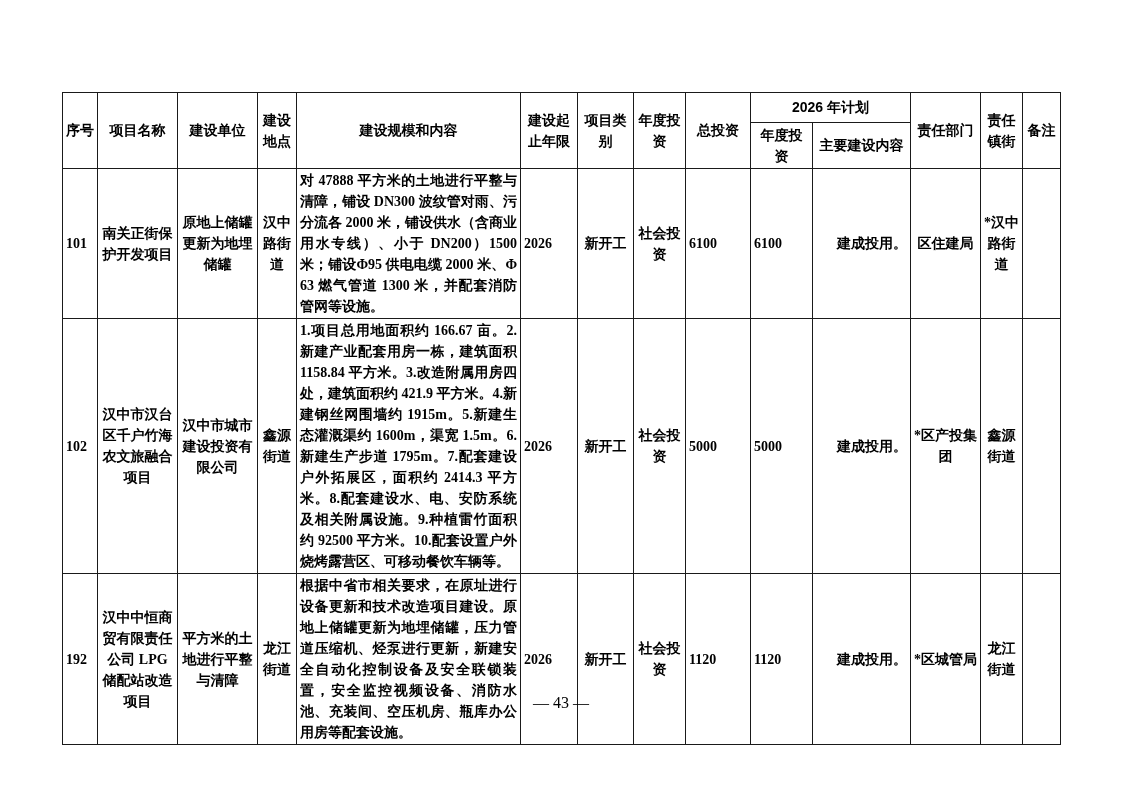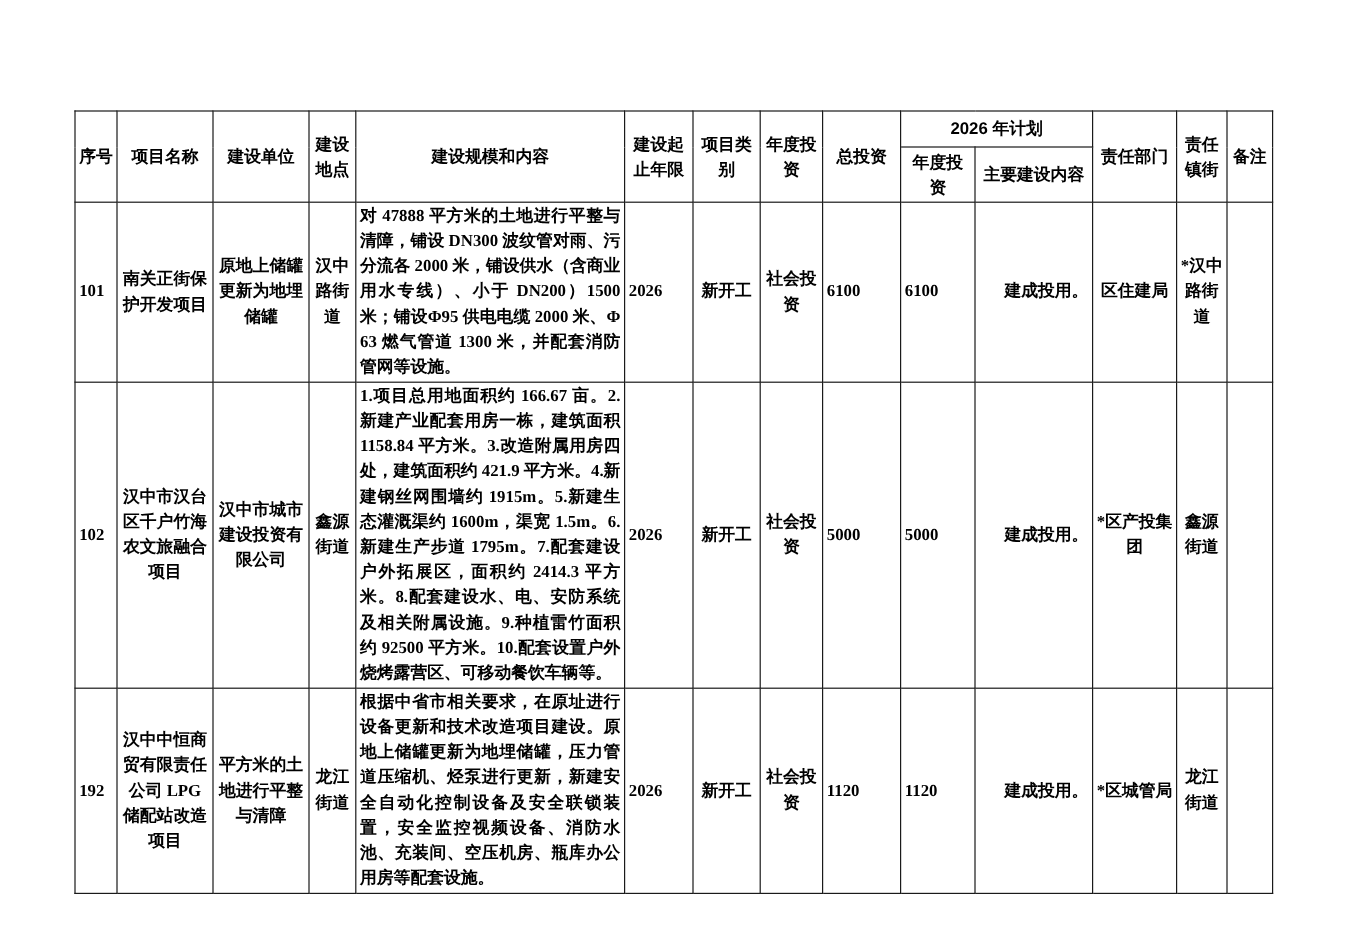--- a/index.html
+++ b/index.html
@@ -146,14 +146,15 @@
         <td class="num">1120</td>
         <td class="num">1120</td>
         <td class="main">建成投用。</td>
         <td class="c">*区城管局</td>
         <td class="c">龙江街道</td>
         <td class="c"></td>
       </tr>
     </tbody>
   </table>
 
+  <div class="pageno">— 43 —</div>
 
 </div>
 
 </body></html>

